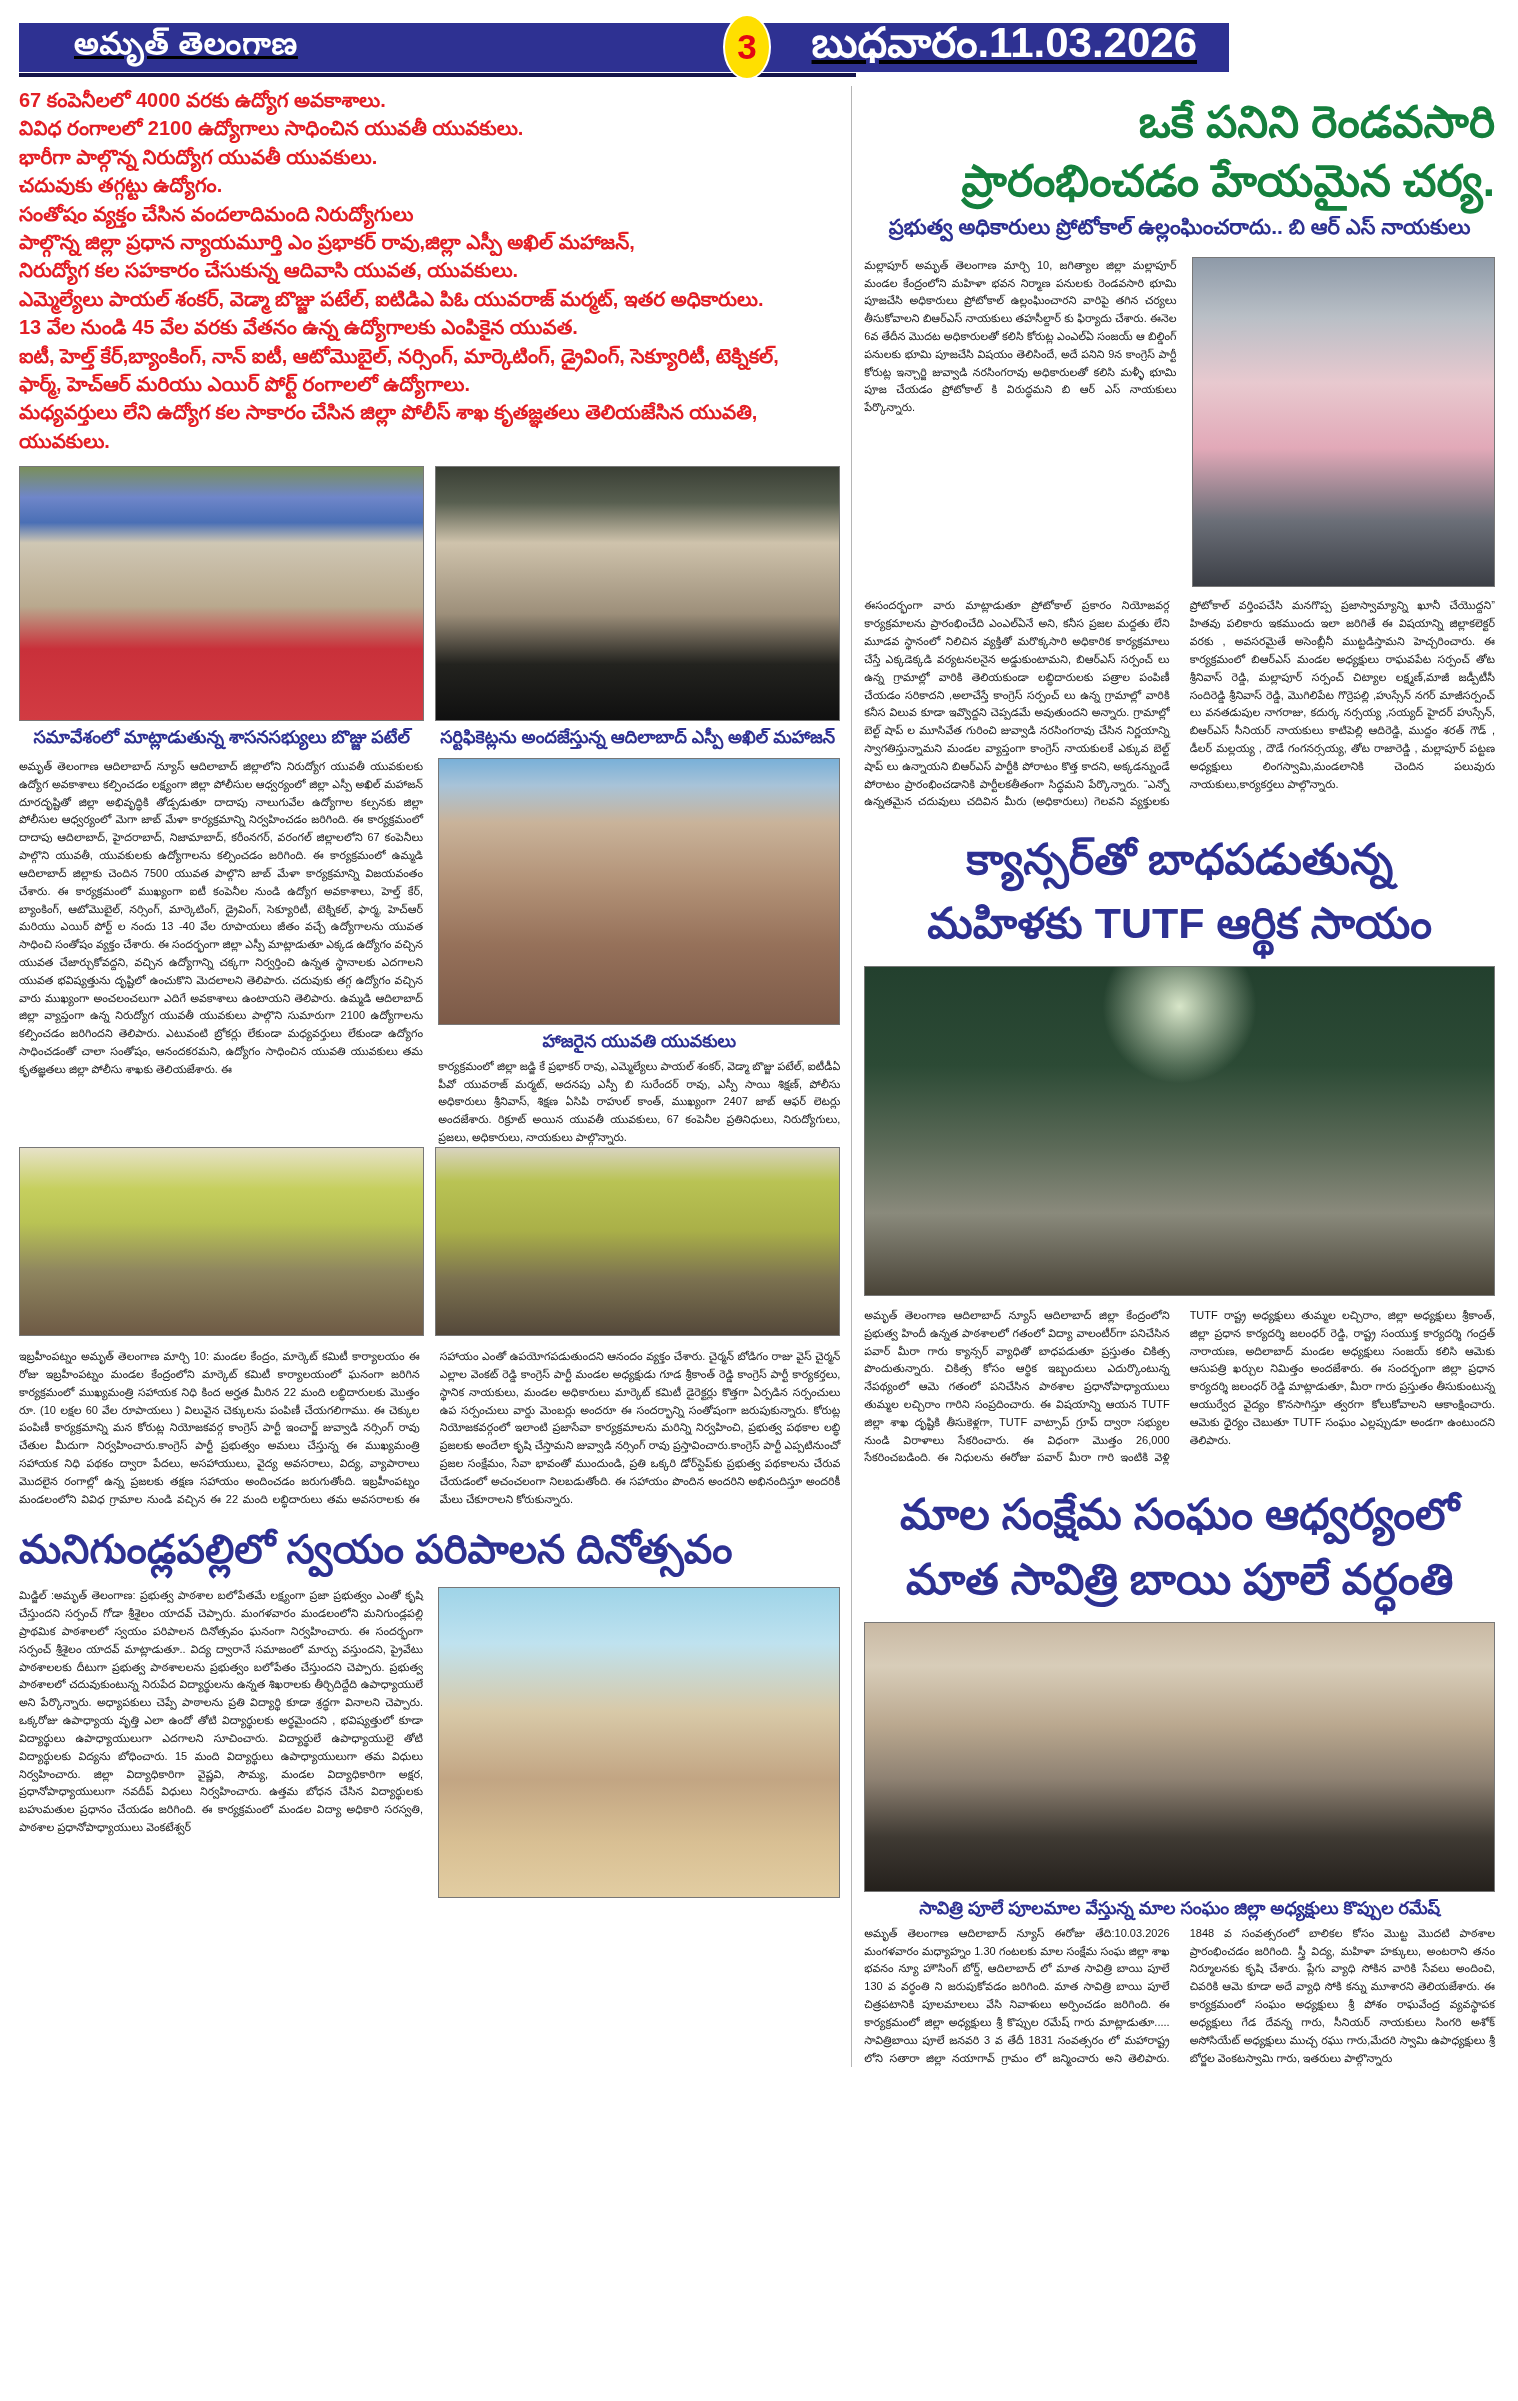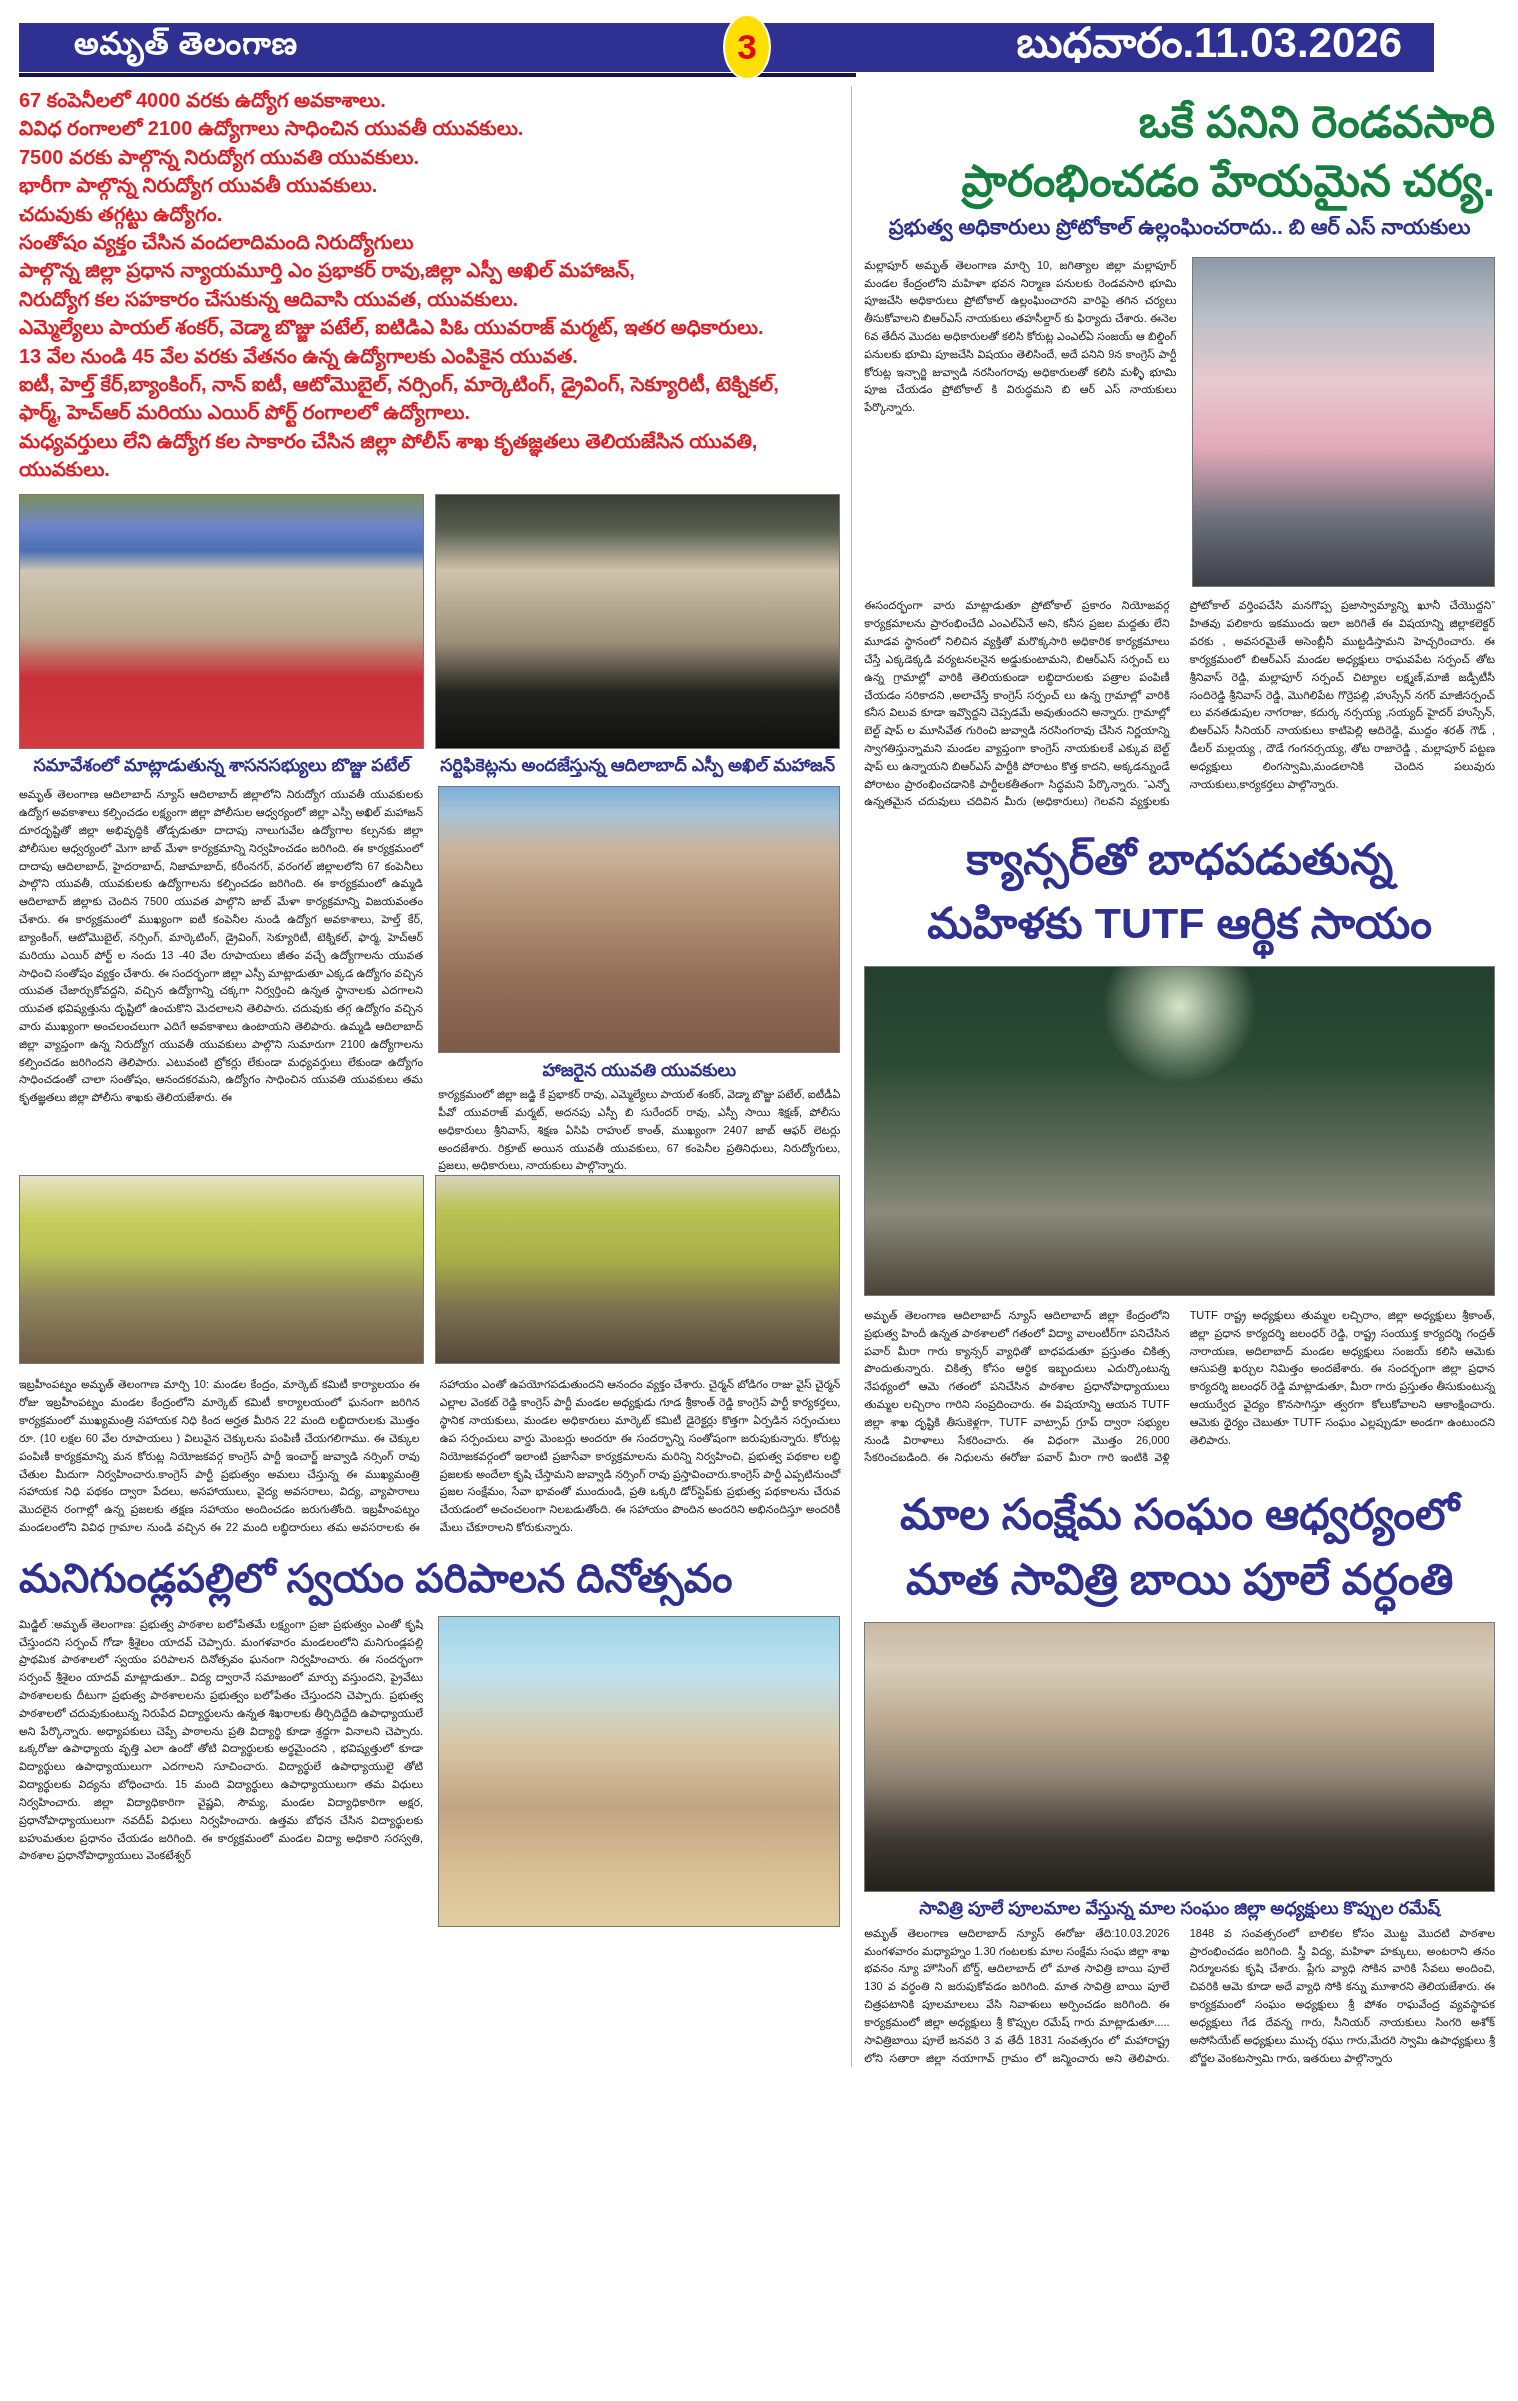--- a/index.html
+++ b/index.html
@@ -1,22 +1,22 @@
 <!DOCTYPE html>
 <html style="font-size:12.3px"><head>
 <meta charset="utf-8">
 <style>
   * { box-sizing: border-box; }
   html,body { margin:0; padding:0; background:#ffffff; }
   body { font-family:"Liberation Sans", sans-serif; }
   .page { position:relative; width:1518px; height:2401px; background:#ffffff; overflow:hidden; }
 
   
-  .masthead-bar { position:absolute; left:19px; top:23px; width:1415px; height:49px;
-                  background:#2e3192; display:flex; align-items:center; }
+  .masthead-bar { position:absolute; left:19px; top:23px; width:1210px; height:49px;
+                  background:#2e3192; display:flex; align-items:center;text-decoration:underline; }
   .masthead-title { color:#ffffff; font-size:31px; font-weight:bold; padding-left:55px; letter-spacing:0.8px; }
   .masthead-date { color:#ffffff; font-size:42px; font-weight:bold; margin-left:auto; padding-right:32px; }
   .page-badge { position:absolute; left:723px; top:14px; width:48px; height:66px;
                 background:#ffdf00; border:2.3px solid #ffffff; border-radius:50%;
                 display:flex; align-items:center; justify-content:center;
                 color:#e30613; font-size:35px; font-weight:bold; z-index:3; }
   .masthead-underline { position:absolute; left:19px; top:73px; width:837px; height:3.8px; background:#14144a; }
 
   
   .cols { position:absolute; left:19px; top:86px; width:1477px; display:flex; }
@@ -76,21 +76,20 @@
   <div class="masthead-underline"></div>
 
   <div class="cols">
 
     <div class="col-left">
 
       <div>
         <div class="bullet-list">
           <div class="bullet">67 కంపెనీలలో 4000 వరకు ఉద్యోగ అవకాశాలు.</div>
           <div class="bullet">వివిధ రంగాలలో 2100 ఉద్యోగాలు సాధించిన యువతీ యువకులు.</div>
-          <div class="bullet">7500 వరకు పాల్గొన్న నిరుద్యోగ యువతి యువకులు.</div>
           <div class="bullet">భారీగా పాల్గొన్న నిరుద్యోగ యువతీ యువకులు.</div>
           <div class="bullet">చదువుకు తగ్గట్టు ఉద్యోగం.</div>
           <div class="bullet">సంతోషం వ్యక్తం చేసిన వందలాదిమంది నిరుద్యోగులు</div>
           <div class="bullet">పాల్గొన్న జిల్లా ప్రధాన న్యాయమూర్తి ఎం ప్రభాకర్ రావు,జిల్లా ఎస్పీ అఖిల్ మహాజన్,</div>
           <div class="bullet">నిరుద్యోగ కల సహకారం చేసుకున్న ఆదివాసి యువత, యువకులు.</div>
           <div class="bullet">ఎమ్మెల్యేలు పాయల్ శంకర్, వెడ్మా బొజ్జు పటేల్, ఐటిడిఎ పిఓ యువరాజ్ మర్మట్, ఇతర అధికారులు.</div>
           <div class="bullet">13 వేల నుండి 45 వేల వరకు వేతనం ఉన్న ఉద్యోగాలకు ఎంపికైన యువత.</div>
           <div class="bullet">ఐటీ, హెల్త్ కేర్,బ్యాంకింగ్, నాన్ ఐటీ, ఆటోమొబైల్, నర్సింగ్, మార్కెటింగ్, డ్రైవింగ్, సెక్యూరిటీ, టెక్నికల్,</div>
           <div class="bullet">ఫార్మ్, హెచ్ఆర్ మరియు ఎయిర్ పోర్ట్ రంగాలలో ఉద్యోగాలు.</div>
           <div class="bullet">మధ్యవర్తులు లేని ఉద్యోగ కల సాకారం చేసిన జిల్లా పోలీస్ శాఖ కృతజ్ఞతలు తెలియజేసిన యువతి, యువకులు.</div>

